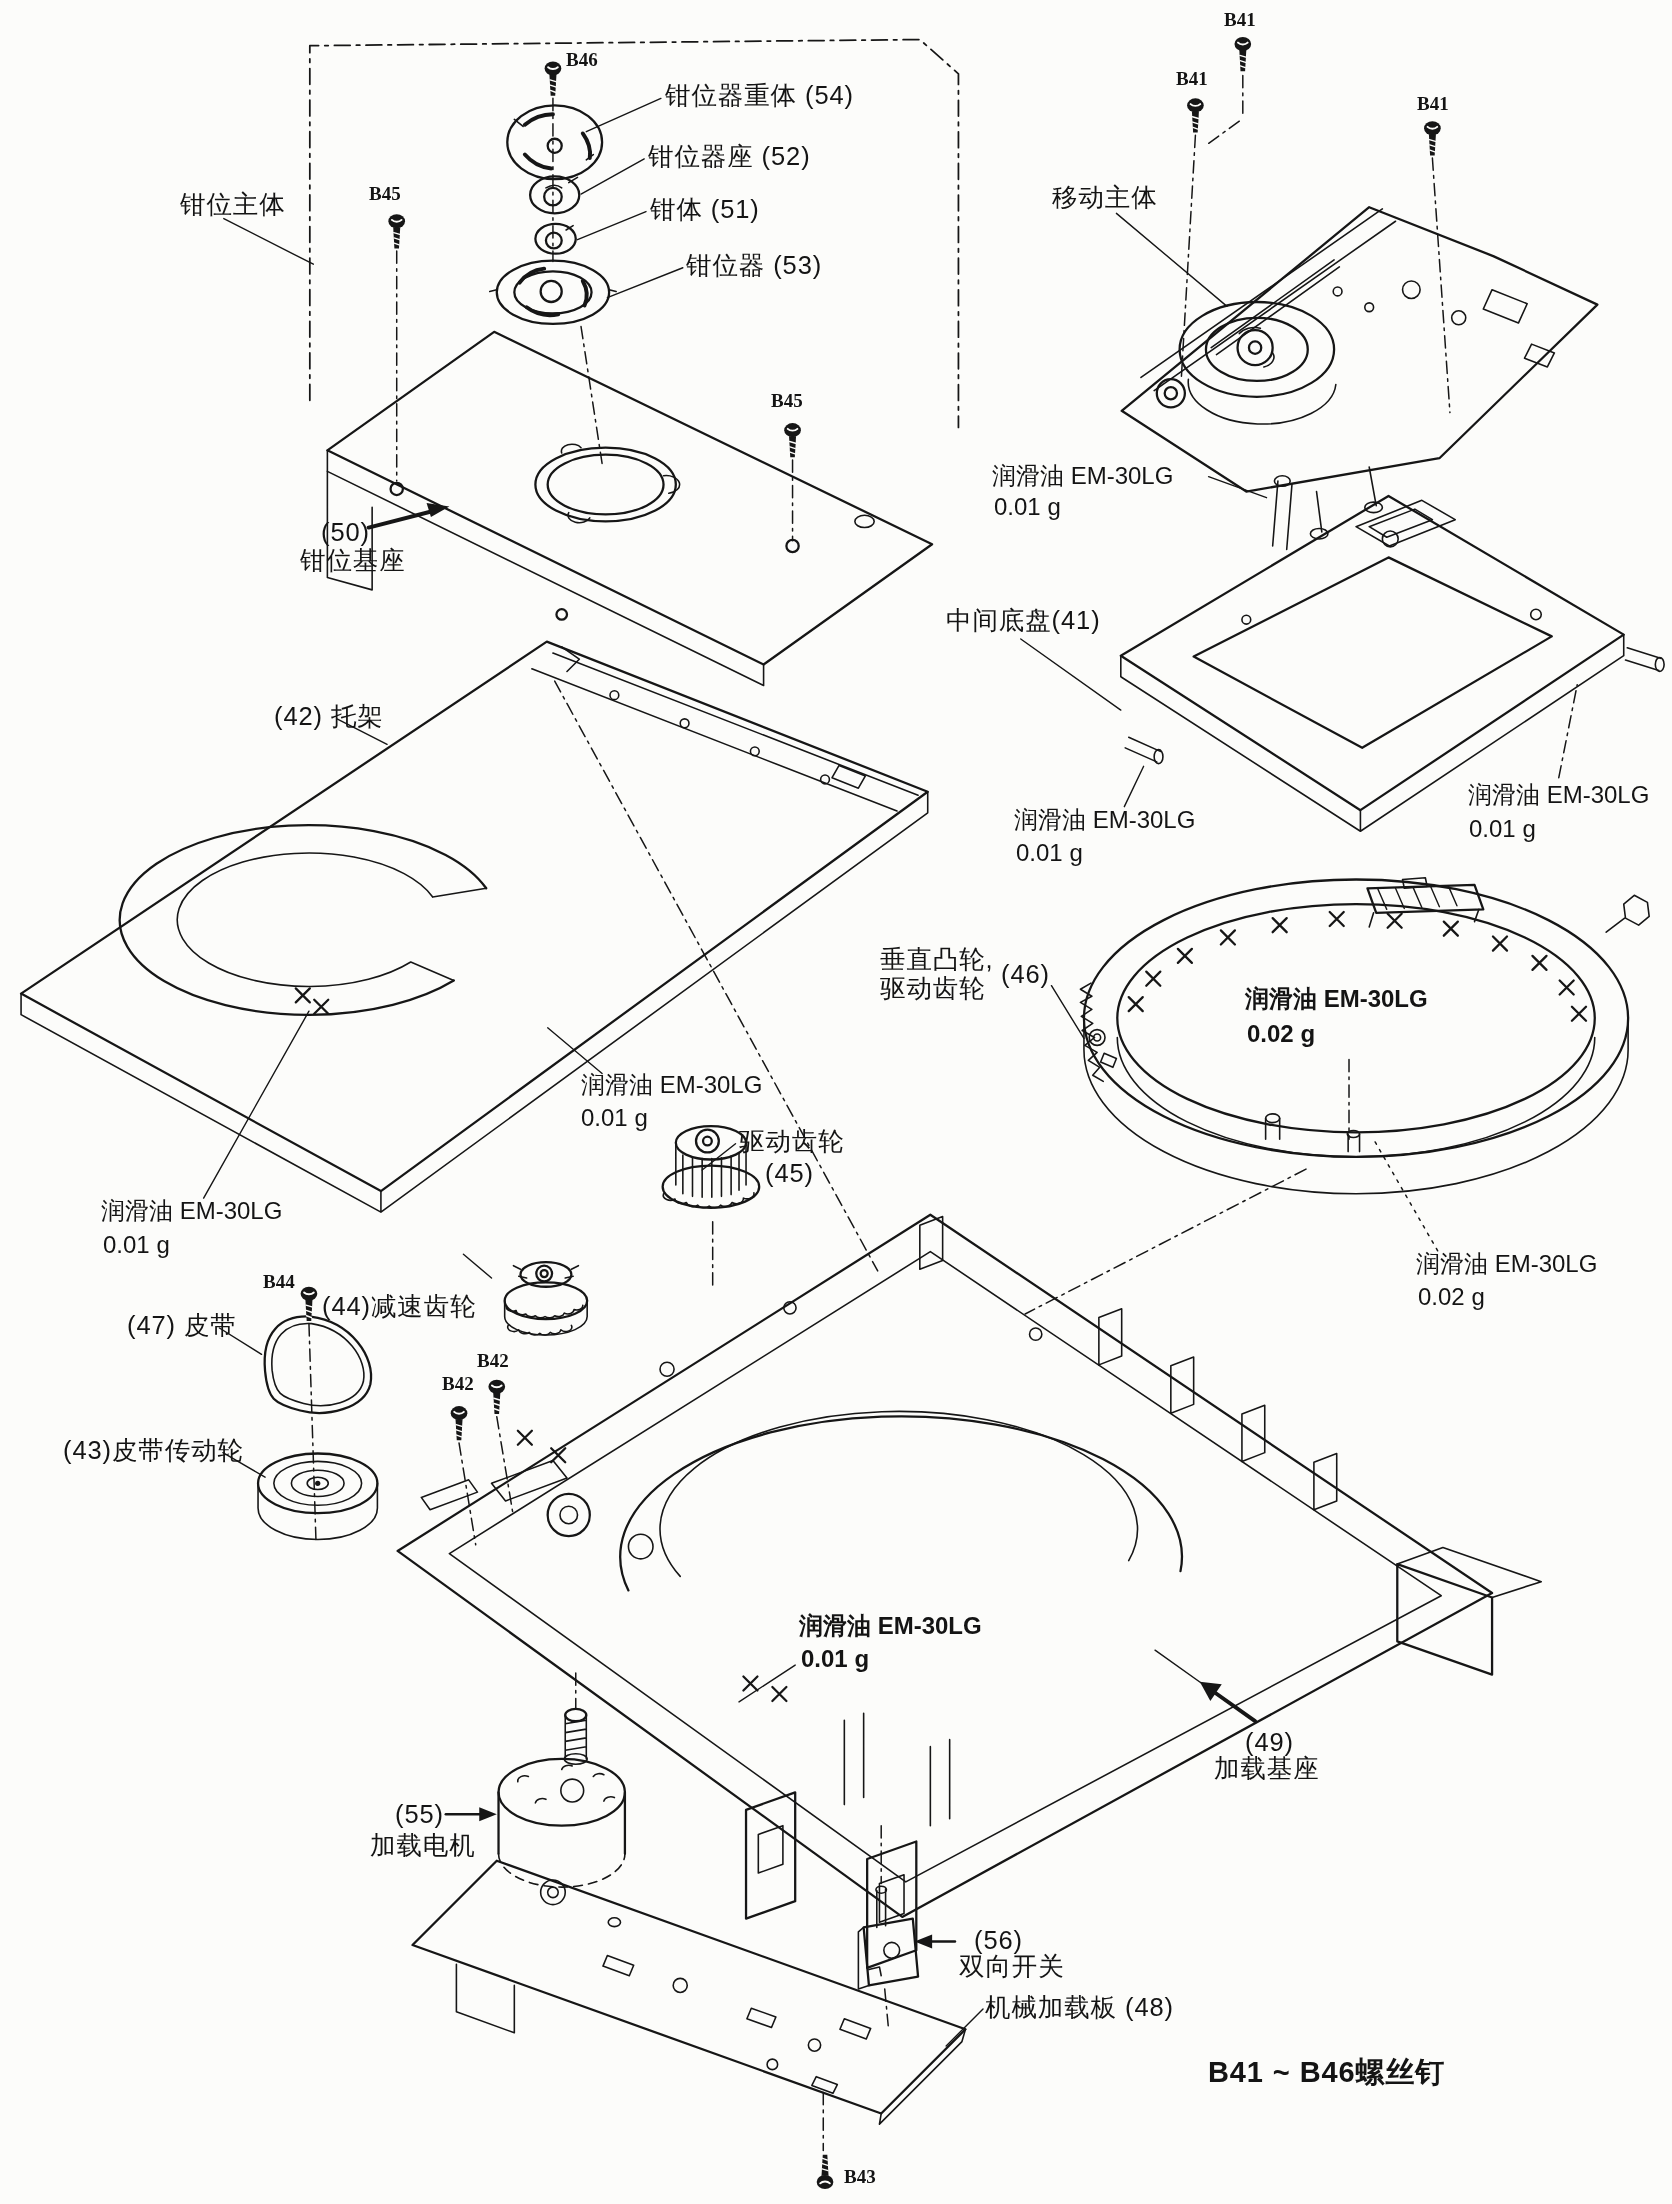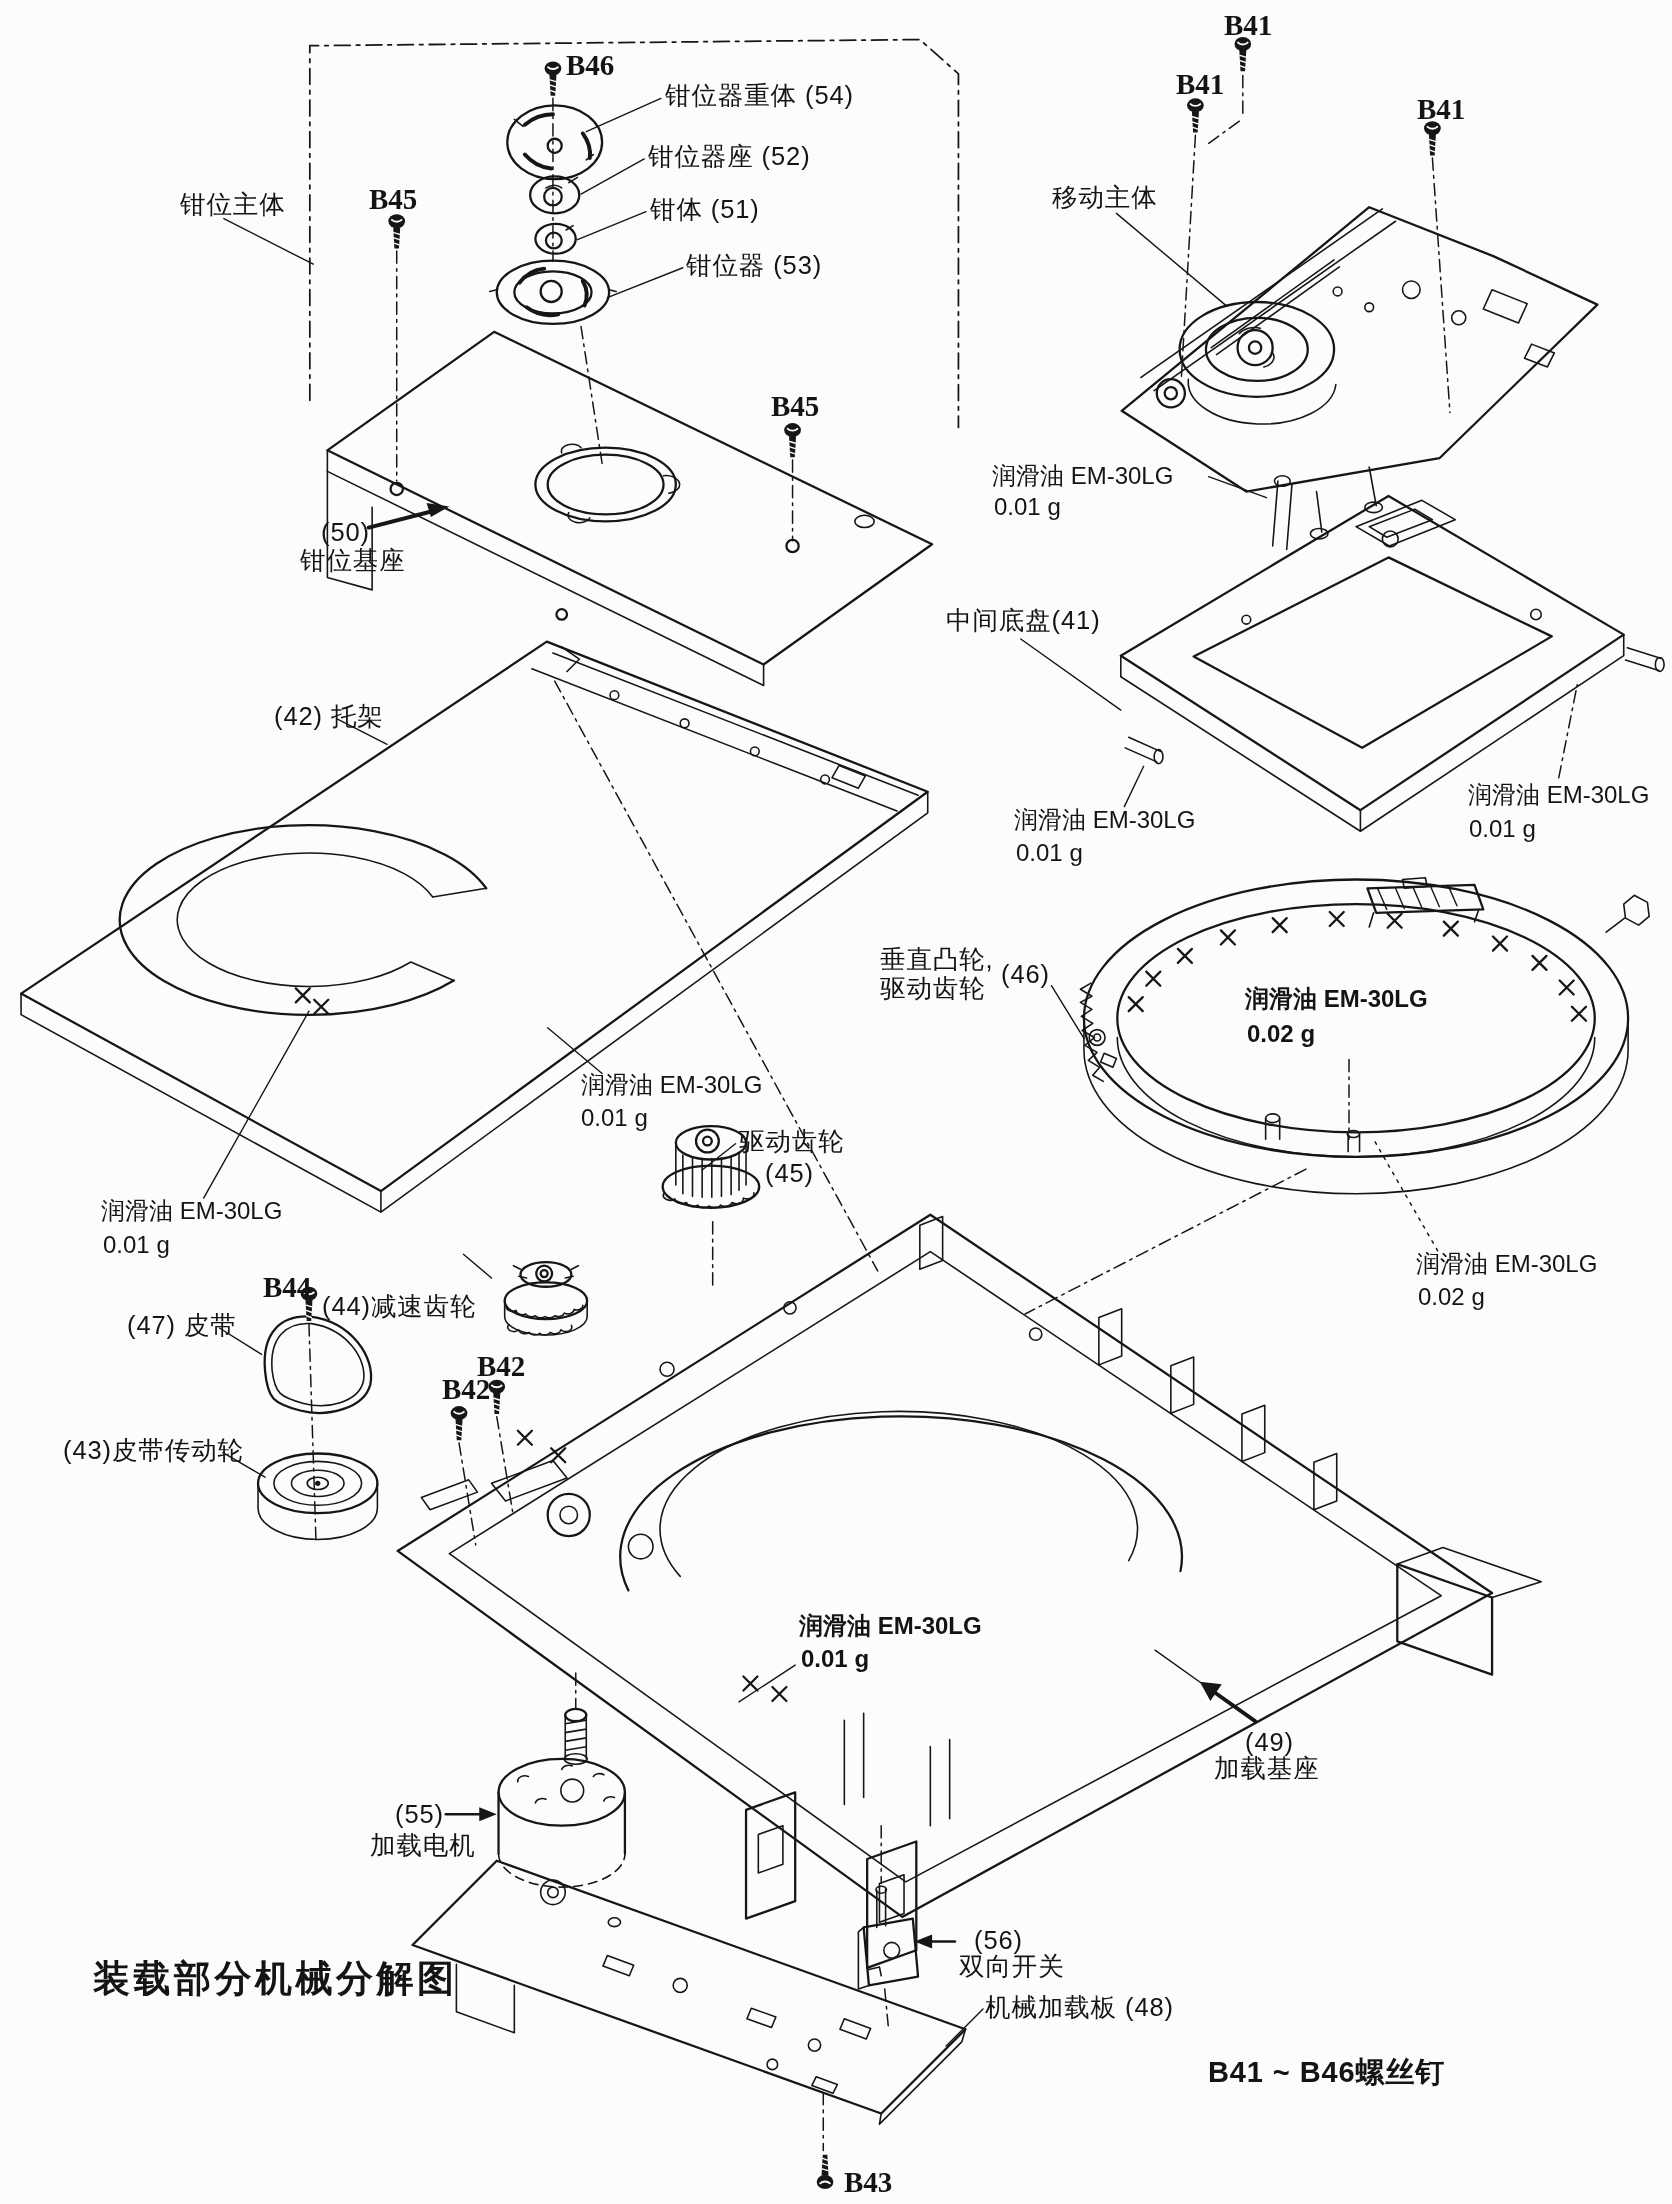--- a/index.html
+++ b/index.html
@@ -11,21 +11,21 @@
   .lead{stroke-width:1.6;}
   .thick{stroke-width:4.5;}
   .cdash{stroke-dasharray:18 7 4 7;stroke-width:2;}
   .cdash2{stroke-dasharray:14 6 3 6;stroke-width:1.7;}
   .dot{stroke-dasharray:3 7;stroke-width:1.7;}
   .xm{stroke-width:2.6;}
   .fill{fill:#161616;stroke:none;}
   .hatch{stroke-width:1.6;}
   .lbl{position:absolute;color:#141414;font-size:25.5px;line-height:1.15;white-space:nowrap;
        letter-spacing:0.9px;}
-  .serif{font-family:"Liberation Serif",serif;font-weight:600;font-size:29px;letter-spacing:0;}
+  .serif{font-family:"Liberation Serif",serif;font-weight:600;font-size:19px;letter-spacing:0;}
   .bold{font-weight:700;}
   .lube{font-size:24px;letter-spacing:0;}
   .title{font-size:37px;font-weight:700;letter-spacing:3.5px;}
   .note{font-size:29px;font-weight:600;letter-spacing:0.9px;}
 </style>
 </head>
 <body>
 
 <div class="stage">
 
@@ -363,18 +363,17 @@
 <div class="lbl lube bold" style="left:801px;top:1645px;">0.01 g</div>
 
 <div class="lbl" style="left:1245px;top:1728px;">(49)</div>
 <div class="lbl" style="left:1214px;top:1754px;">加载基座</div>
 <div class="lbl" style="left:395px;top:1800px;">(55)</div>
 <div class="lbl" style="left:370px;top:1831px;">加载电机</div>
 <div class="lbl" style="left:974px;top:1926px;">(56)</div>
 <div class="lbl" style="left:959px;top:1952px;">双向开关</div>
 <div class="lbl" style="left:985px;top:1993px;text-align:right;">机械加载板 (48)</div>
 
-<div class="lbl title" style="left:93px;top:1958px;">装载部分机械分解图</div>
 <div class="lbl note" style="left:1208px;top:2056px;text-align:center;">B41 ~ B46螺丝钉</div>
 <div class="lbl serif" style="left:844px;top:2166px;">B43</div>
 
 </div>
 
 
 </body></html>

